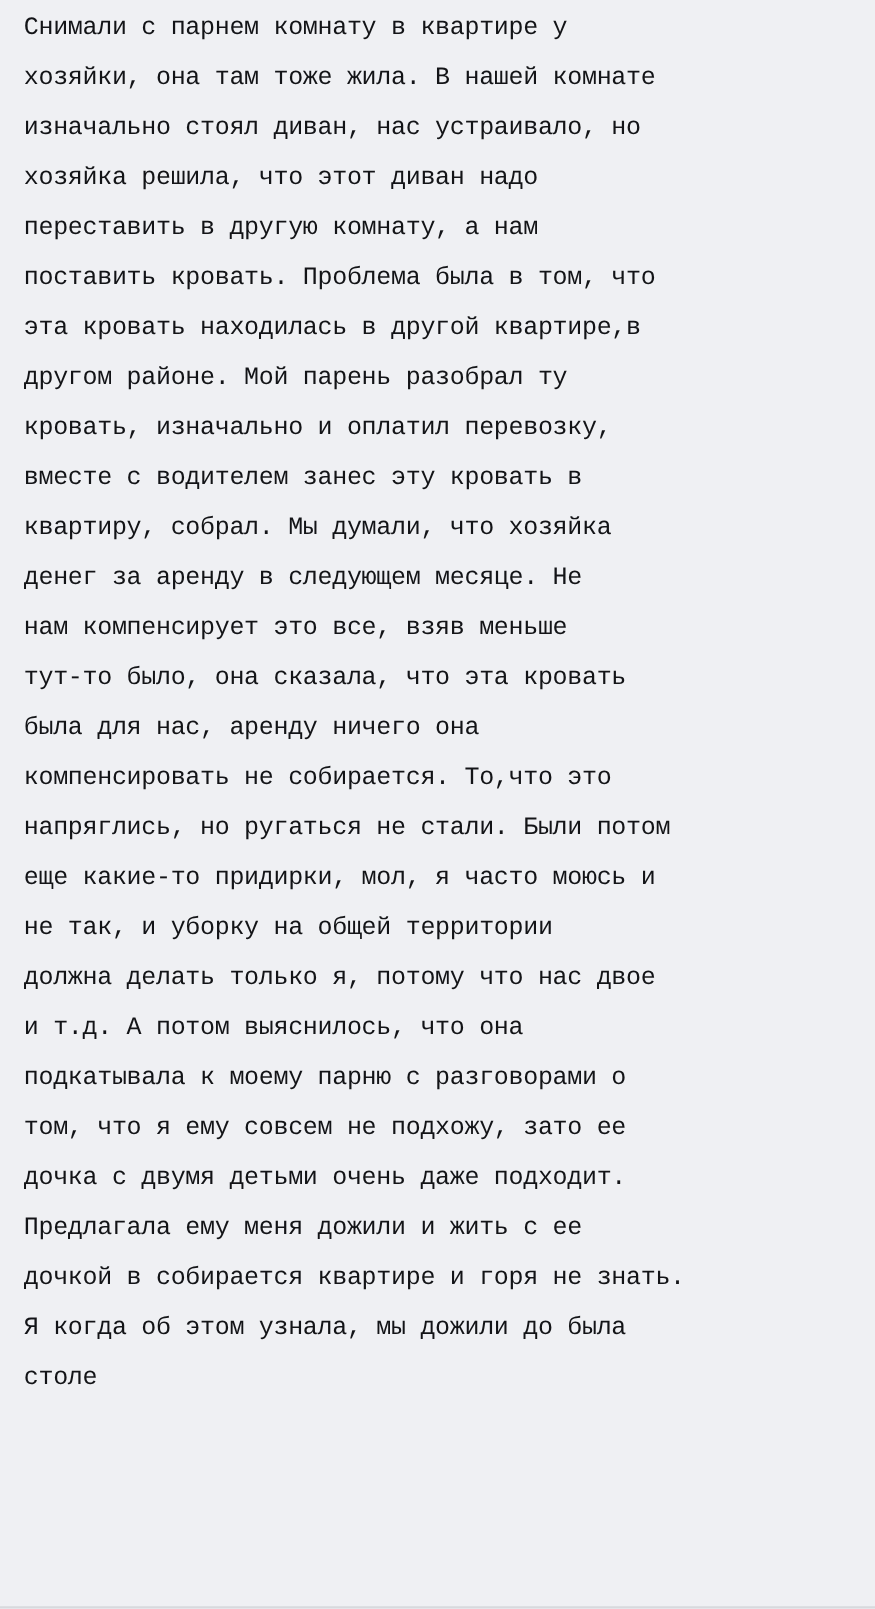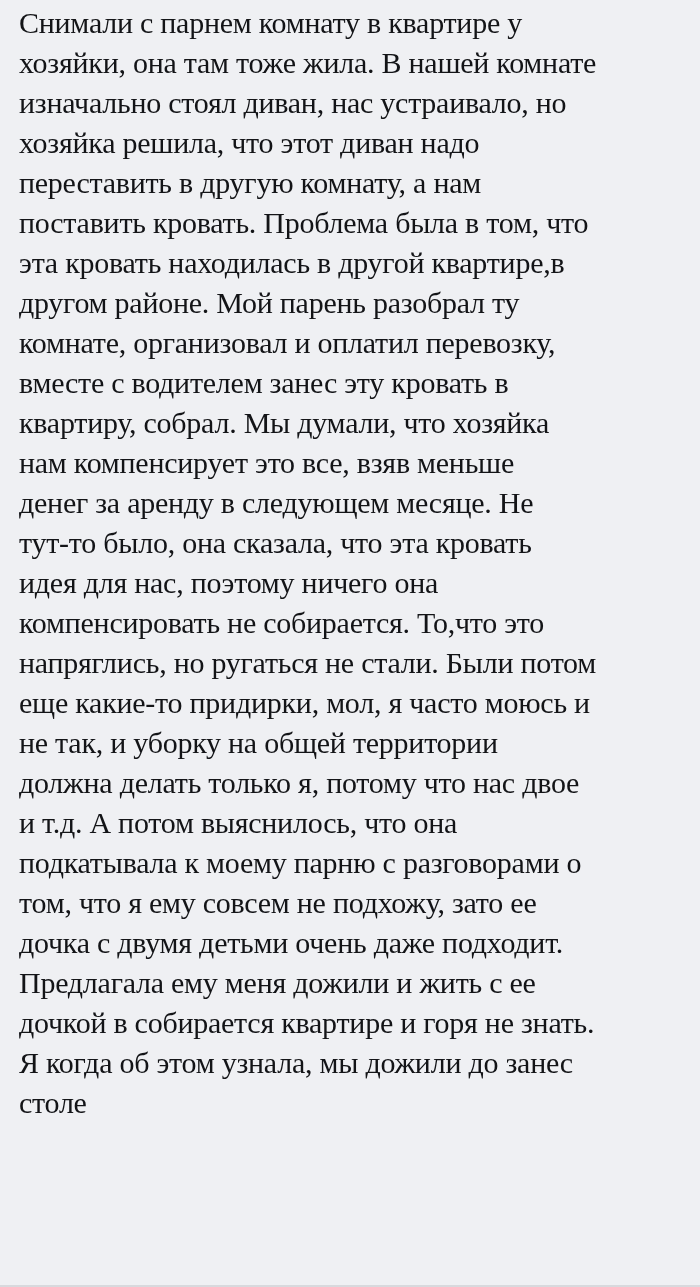--- a/index.html
+++ b/index.html
@@ -15,22 +15,22 @@
     position: relative;
     width: 700px;
     height: 1287px;
     background: var(--bg);
     box-sizing: border-box;
     border-bottom: 2px solid var(--border);
     padding: 3px 6px 0 19px;
     overflow: hidden;
   }
   .story {
-    font-family: Liberation Serif, serif;
-    font-size: 30px;
+    font-family: Liberation Mono, monospace;
+    font-size: 20px;
     line-height: 40px;
     font-weight: 400;
     letter-spacing: -0.25px;
     color: var(--fg);
   }
   .story .line {
     white-space: nowrap;
     height: 40px;
   }
 </style>
@@ -40,35 +40,35 @@
 <div class="screen">
   <div class="story" id="story-text">
       <div class="line">Снимали с парнем комнату в квартире у</div>
       <div class="line">хозяйки, она там тоже жила. В нашей комнате</div>
       <div class="line">изначально стоял диван, нас устраивало, но</div>
       <div class="line">хозяйка решила, что этот диван надо</div>
       <div class="line">переставить в другую комнату, а нам</div>
       <div class="line">поставить кровать. Проблема была в том, что</div>
       <div class="line">эта кровать находилась в другой квартире,в</div>
       <div class="line">другом районе. Мой парень разобрал ту</div>
-      <div class="line">комнате, организовал и оплатил перевозку,</div>
+      <div class="line">кровать, изначально и оплатил перевозку,</div>
       <div class="line">вместе с водителем занес эту кровать в</div>
       <div class="line">квартиру, собрал. Мы думали, что хозяйка</div>
+      <div class="line">денег за аренду в следующем месяце. Не</div>
       <div class="line">нам компенсирует это все, взяв меньше</div>
-      <div class="line">денег за аренду в следующем месяце. Не</div>
       <div class="line">тут-то было, она сказала, что эта кровать</div>
-      <div class="line">идея для нас, поэтому ничего она</div>
+      <div class="line">была для нас, аренду ничего она</div>
       <div class="line">компенсировать не собирается. То,что это</div>
       <div class="line">напряглись, но ругаться не стали. Были потом</div>
       <div class="line">еще какие-то придирки, мол, я часто моюсь и</div>
       <div class="line">не так, и уборку на общей территории</div>
       <div class="line">должна делать только я, потому что нас двое</div>
       <div class="line">и т.д. А потом выяснилось, что она</div>
       <div class="line">подкатывала к моему парню с разговорами о</div>
       <div class="line">том, что я ему совсем не подхожу, зато ее</div>
       <div class="line">дочка с двумя детьми очень даже подходит.</div>
       <div class="line">Предлагала ему меня дожили и жить с ее</div>
       <div class="line">дочкой в собирается квартире и горя не знать.</div>
-      <div class="line">Я когда об этом узнала, мы дожили до занес</div>
+      <div class="line">Я когда об этом узнала, мы дожили до была</div>
       <div class="line">столе</div>
     </div>
   <div></div>
 </div>
 
 </body></html>

